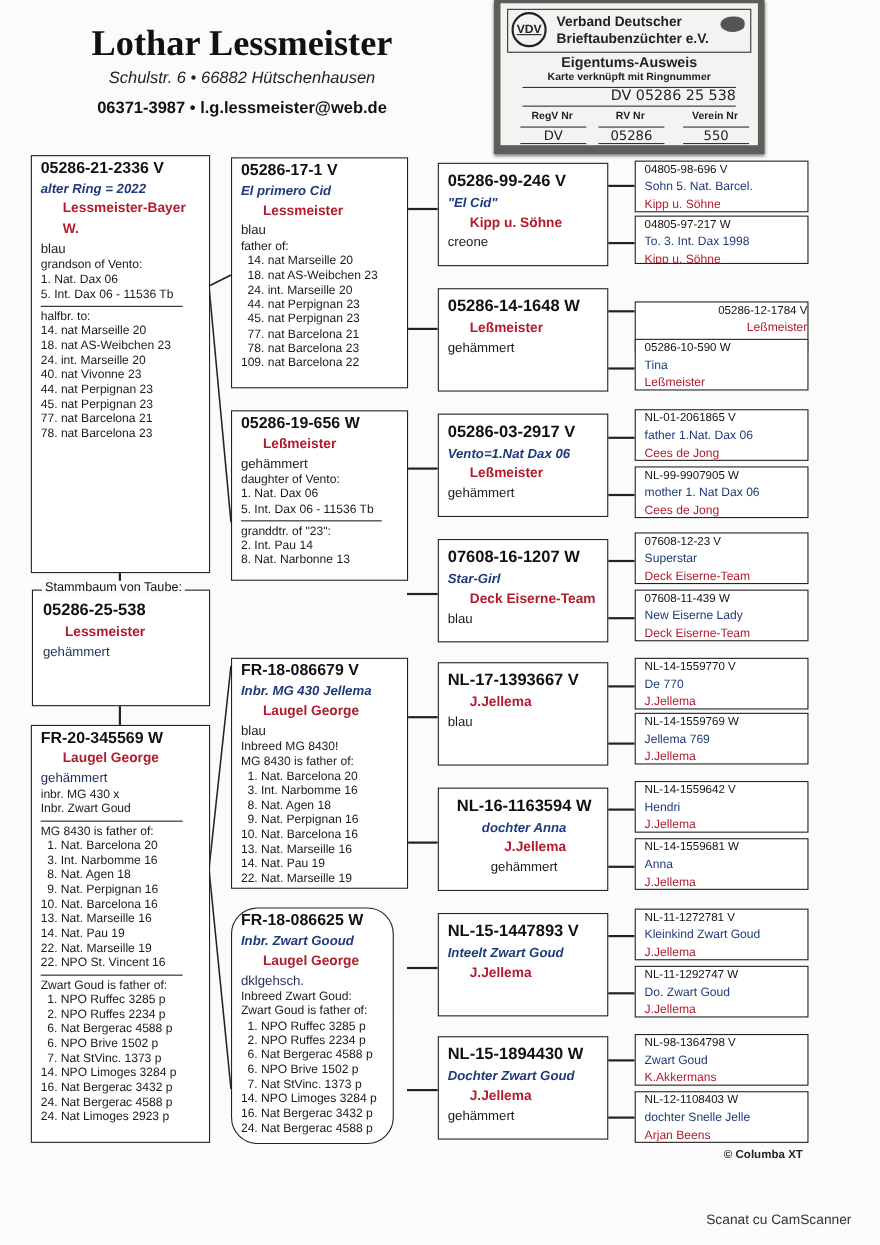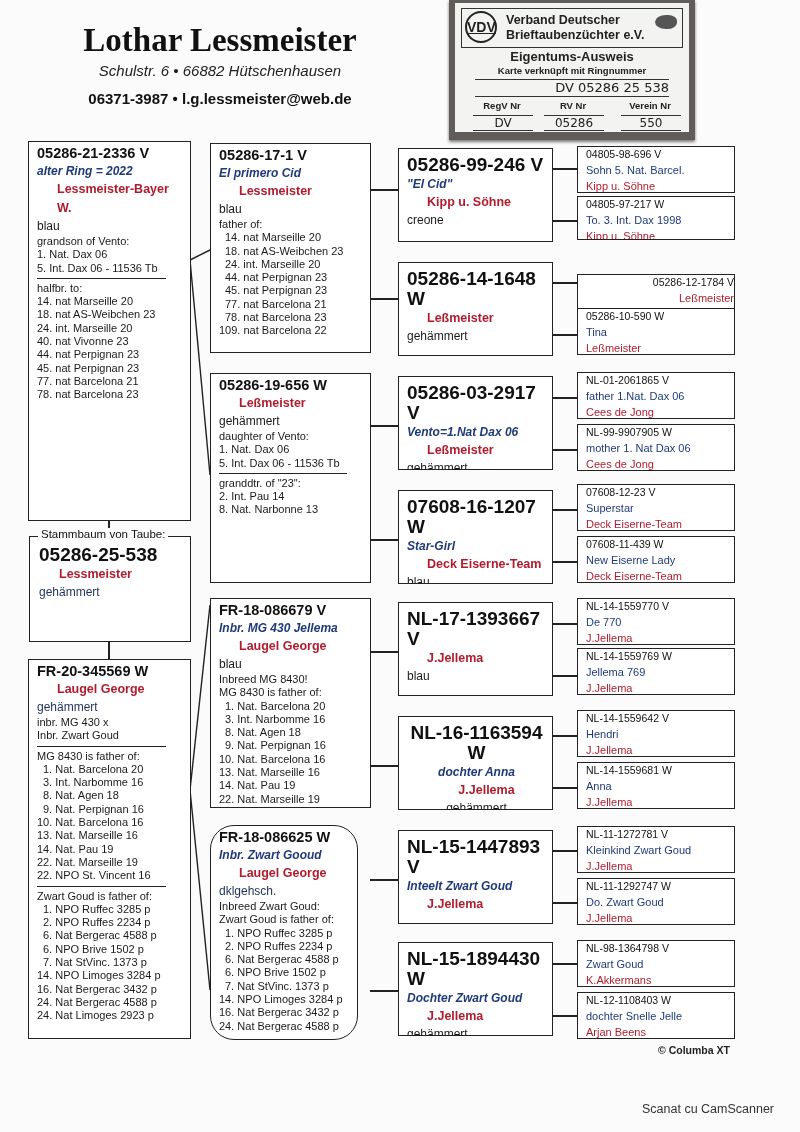--- a/index.html
+++ b/index.html
@@ -6,32 +6,32 @@
   body{width:800px;height:1132px;background:#fbfbfb;position:relative;overflow:hidden;font-family:"Liberation Sans",sans-serif;color:#1a1a1a;}
   .abs{position:absolute;}
   
   #owner-name{left:0;width:440px;top:22px;text-align:center;font-family:"Liberation Serif",serif;font-weight:bold;font-size:33px;color:#111;}
   #owner-address{left:0;width:440px;top:62px;text-align:center;font-style:italic;font-size:15px;color:#222;}
   #owner-contact{left:0;width:440px;top:90px;text-align:center;font-weight:bold;font-size:15px;color:#111;}
   
   #stamp{left:449px;top:0;width:246px;height:140px;background:#5f5c59;box-shadow:0 2px 3px #777;}
   #stamp-inner{position:absolute;left:6px;top:3px;right:6px;bottom:8px;background:#f3f3f1;}
   .stamp-head{position:absolute;left:6px;top:5px;right:6px;height:38px;border:1.5px solid #333;}
-  .stamp-logo{position:absolute;left:3px;top:2px;width:32px;height:32px;border-radius:50%;border:2px solid #222;box-sizing:border-box;font-size:14px;font-weight:bold;text-align:center;line-height:28px;color:#222;text-decoration:underline;}
+  .stamp-logo{position:absolute;left:3px;top:2px;width:32px;height:32px;border-radius:50%;border:2px solid #222;box-sizing:border-box;font-size:11px;font-weight:bold;text-align:center;line-height:28px;color:#222;text-decoration:underline;}
   .stamp-org{position:absolute;left:44px;top:4px;font-weight:bold;font-size:12.5px;line-height:15px;color:#222;}
   .stamp-emblem{position:absolute;right:5px;top:6px;width:22px;height:14px;background:#555;border-radius:50% 40% 45% 50%;}
   .stamp-title{position:absolute;left:0;right:0;top:46px;text-align:center;font-weight:bold;font-size:13px;color:#222;}
   .stamp-sub{position:absolute;left:0;right:0;top:62px;text-align:center;font-weight:bold;font-size:9.5px;color:#222;}
   .stamp-ring{position:absolute;left:20px;right:20px;top:76px;height:16px;border-top:1px solid #333;border-bottom:1px solid #333;text-align:right;font-size:13px;line-height:16px;color:#222;font-family:"DejaVu Sans",sans-serif;}
   .stamp-lbl{position:absolute;top:97px;font-weight:bold;font-size:9.5px;color:#222;width:70px;text-align:center;}
   .stamp-val{position:absolute;top:112px;font-size:12px;color:#222;width:60px;text-align:center;border-top:1px solid #333;border-bottom:1px solid #333;line-height:14px;font-family:"DejaVu Sans",sans-serif;}
   
   .box{position:absolute;border:1.6px solid #222;background:#fff;box-sizing:border-box;overflow:hidden;}
   .ring{font-weight:bold;font-size:14.5px;color:#111;line-height:18px;}
-  .ring-lg{font-weight:bold;font-size:19px;color:#111;line-height:20px;}
+  .ring-lg{font-weight:bold;font-size:15px;color:#111;line-height:20px;}
   .nick{font-style:italic;font-weight:bold;font-size:12px;color:#1f3a7a;line-height:18px;}
   .breeder{font-weight:bold;font-size:12.5px;color:#b01c2e;line-height:19px;padding-left:20px;}
   .color{font-size:12px;color:#1a1a1a;line-height:17px;}
   .note{font-size:11px;color:#1a1a1a;line-height:13.3px;}
   .note.ind{padding-left:6px;}
   .sep{border-top:1px solid #222;width:88%;margin:3px 0 3px 0;}
   .pad{padding:2px 6px 0 8px;}
   
   .sbox .sring{font-size:10.5px;color:#111;line-height:15px;}
   .sbox .snick{font-size:11px;color:#1f3a7a;line-height:16px;}
@@ -158,21 +158,21 @@
   <div class="note ind">14. nat Marseille 20</div>
   <div class="note ind">18. nat AS-Weibchen 23</div>
   <div class="note ind">24. int. Marseille 20</div>
   <div class="note ind">44. nat Perpignan 23</div>
   <div class="note ind">45. nat Perpignan 23</div>
   <div class="note ind">77. nat Barcelona 21</div>
   <div class="note ind">78. nat Barcelona 23</div>
   <div class="note">109. nat Barcelona 22</div>
 </div>
 
-<div class="box pad" style="left:210px;top:373px;width:161px;height:210px;">
+<div class="box pad" style="left:210px;top:373px;width:161px;height:155px;">
   <div class="ring">05286-19-656 W</div>
   <div class="breeder">Leßmeister</div>
   <div class="color">gehämmert</div>
   <div class="note">daughter of Vento:</div>
   <div class="note">1. Nat. Dax 06</div>
   <div class="note">5. Int. Dax 06 - 11536 Tb</div>
   <div class="sep"></div>
   <div class="note">granddtr. of "23":</div>
   <div class="note">2. Int. Pau 14</div>
   <div class="note">8. Nat. Narbonne 13</div>

